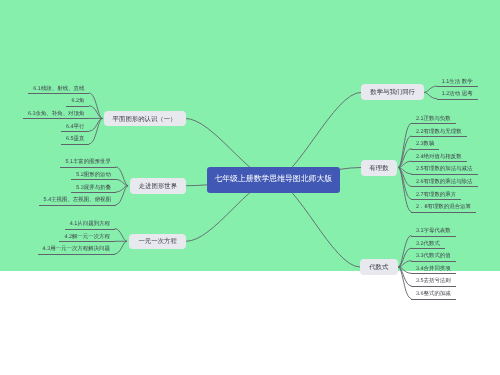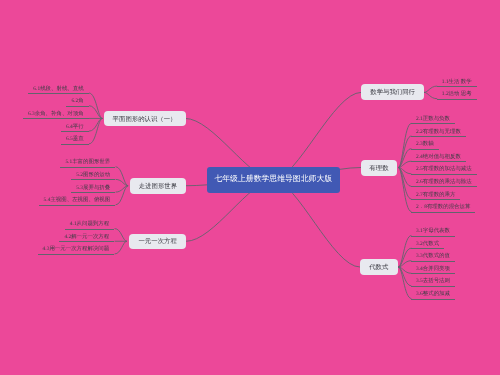--- a/index.html
+++ b/index.html
@@ -1,22 +1,22 @@
 <!DOCTYPE html>
 <html><head>
 <meta charset="utf-8">
 <title>七年级上册数学思维导图北师大版</title>
 <style>
   html,body{margin:0;padding:0;background:#ffffff;}
   body{width:500px;height:375px;overflow:hidden;
        font-family:"Liberation Sans","DejaVu Sans",sans-serif;
        text-rendering:geometricPrecision;
        -webkit-font-smoothing:antialiased;-moz-osx-font-smoothing:grayscale;}
-  #canvas{position:relative;width:500px;height:375px;background:#ec4899;
-          opacity:0.999;font-family:Liberation Serif, serif;}
+  #canvas{position:relative;width:500px;height:271px;background:#86efac;
+          opacity:0.999;}
   svg#links{position:absolute;left:0;top:0;width:500px;height:375px;z-index:1;overflow:visible;}
   svg#links path{fill:none;stroke:#63636d;stroke-width:0.9;shape-rendering:geometricPrecision;stroke-linecap:round;}
   .node{position:absolute;box-sizing:border-box;display:flex;align-items:center;
         justify-content:center;white-space:nowrap;}
   .root-node{background:#4159b4;border-radius:3px;z-index:3;}
   .root-label{color:#ffffff;font-size:7.85px;will-change:opacity;}
   .lvl2-node{background:#e8e9ef;border-radius:4px;z-index:2;}
   .lvl2-label{color:#3a3a42;font-size:6.4px;position:relative;top:0.6px;will-change:opacity;}
   .leaf{position:absolute;box-sizing:border-box;border-bottom:1px solid #63636d;
         padding:0 5px 4.5px 5px;white-space:nowrap;line-height:6px;height:11.5px;z-index:2;}

